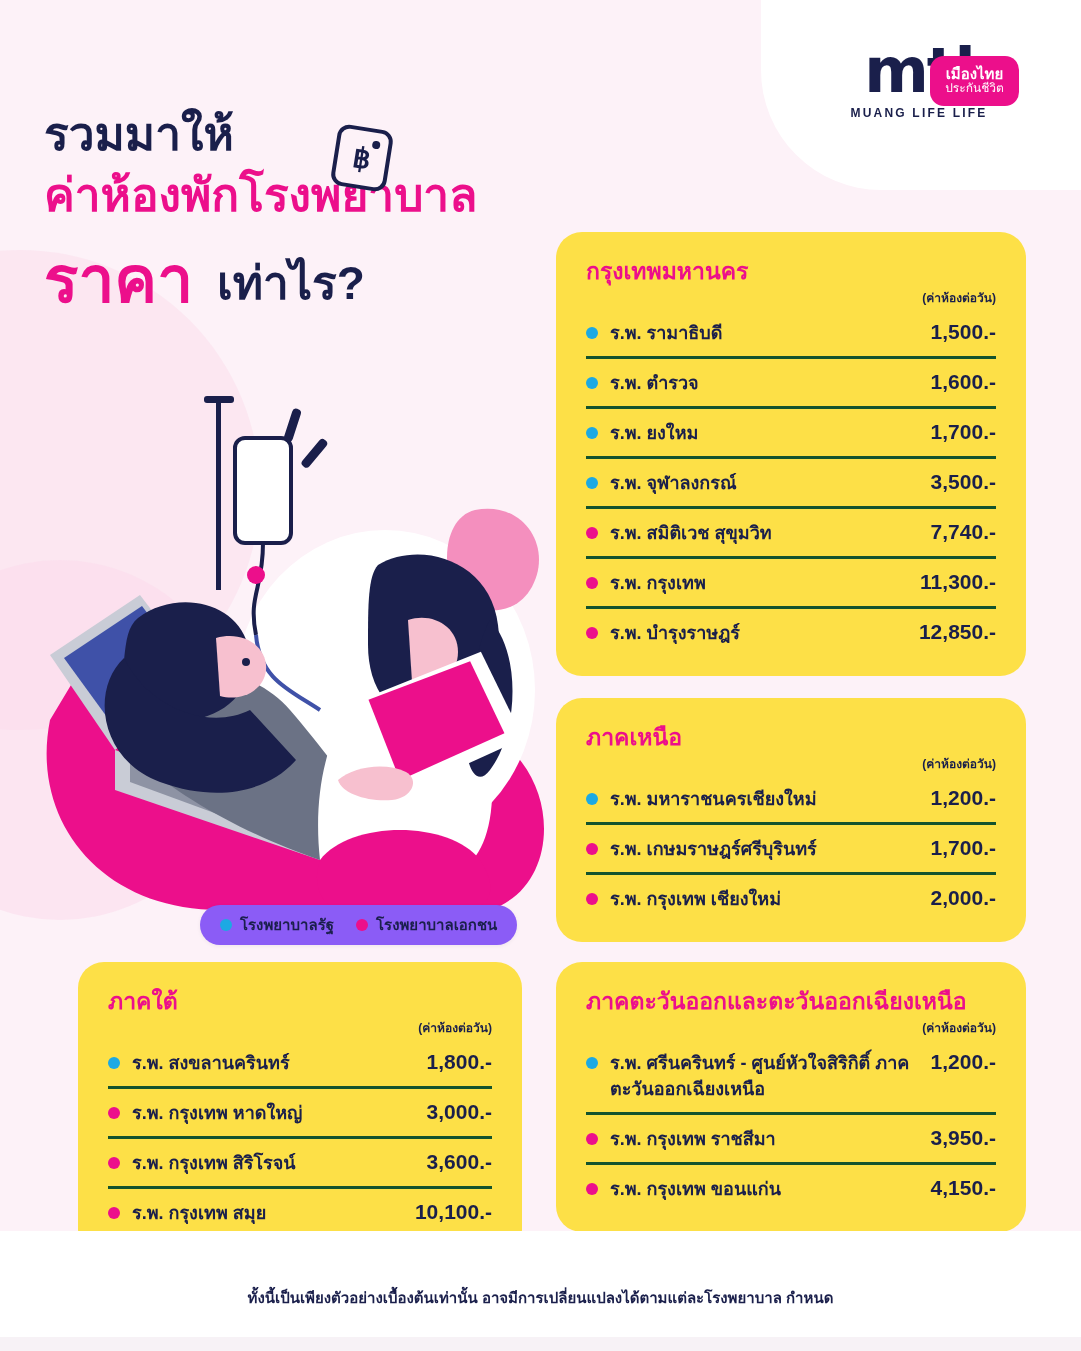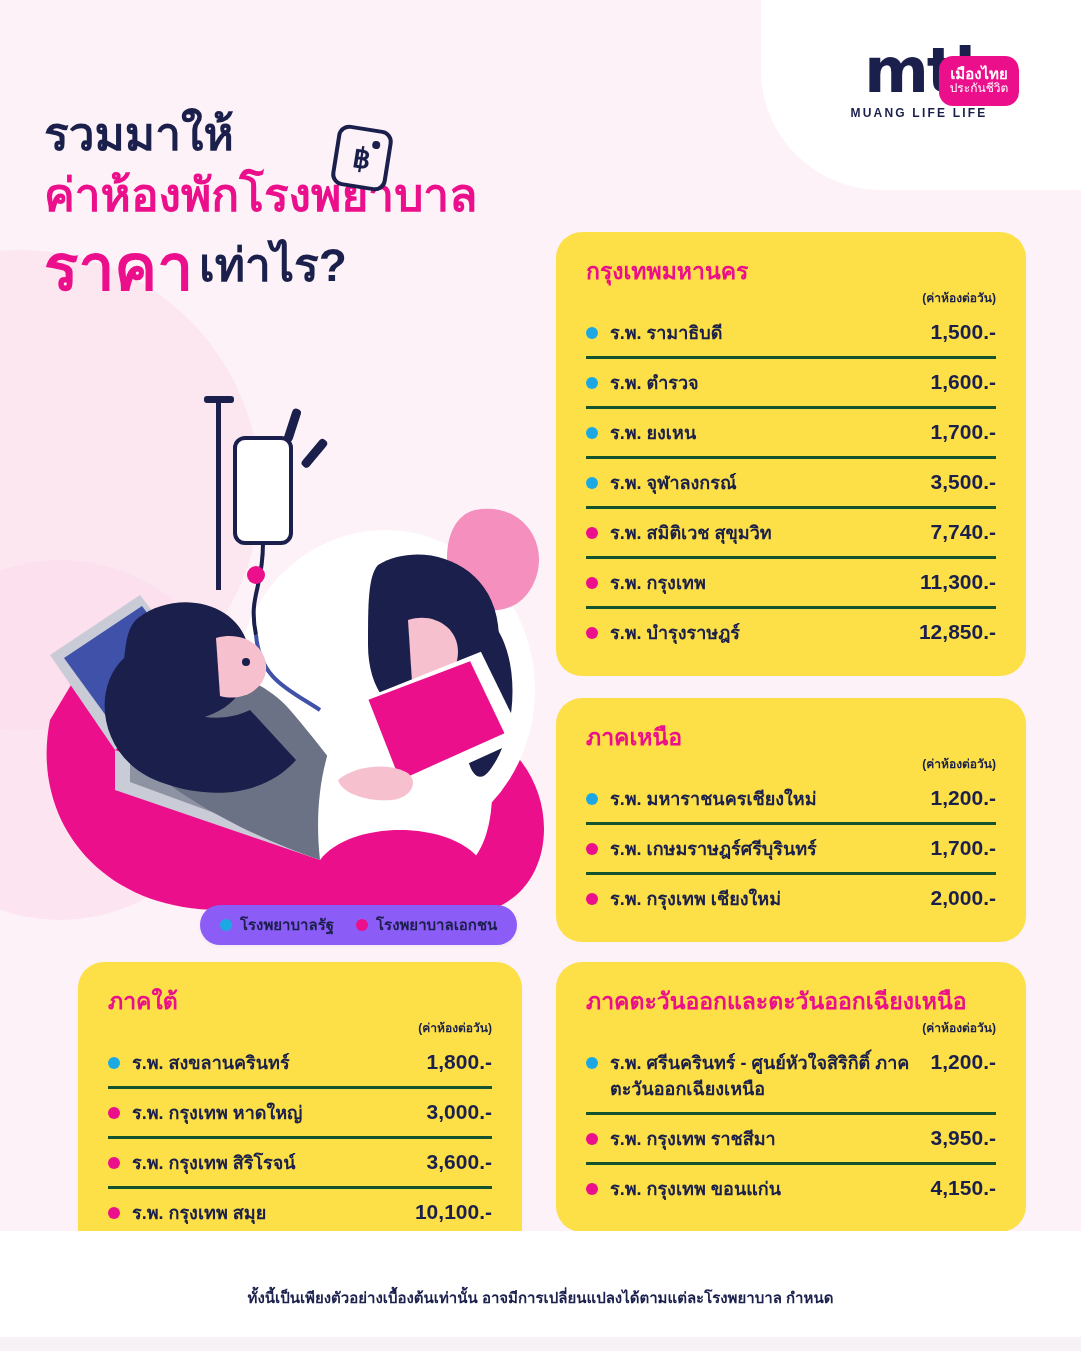--- a/index.html
+++ b/index.html
@@ -54,21 +54,21 @@
     text-align: center;
   }
   .logo-mtl {
     font-size: 62px; font-weight: bold; color: #1a1f4b;
     letter-spacing: -2px; line-height: 66px;
     display: inline-block;
     font-family: "DejaVu Sans", sans-serif;
   }
   .logo-badge {
     position: absolute; right: 0; top: 18px;
-    width: 80px; height: 50px;
+    width: 89px; height: 50px;
     background: #ec0f8b;
     border-radius: 14px;
     color: #fff; font-size: 15px; font-weight: bold;
     display: flex; flex-direction: column;
     align-items: center; justify-content: center;
     line-height: 15px;
   }
   .logo-badge small { font-size: 12px; font-weight: normal; }
   .logo-sub {
     font-size: 12px; letter-spacing: 2.2px;
@@ -78,21 +78,21 @@
   
   .headline { position: absolute; top: 105px; left: 44px; width: 540px; }
   .hl1 {
     font-size: 46px; font-weight: bold; color: #1a1f4b;
     line-height: 58px;
   }
   .hl2 {
     font-size: 46px; font-weight: bold; color: #ec0f8b;
     line-height: 64px;
   }
-  .hl3-wrap { display: flex; align-items: flex-start; gap: 6px; margin-top: 8px; }
+  .hl3-wrap { display: flex; align-items: flex-end; gap: 24px; margin-top: 20px; }
   .hl3a { font-size: 64px; font-weight: bold; color: #ec0f8b; line-height: 66px; }
   .hl3b { font-size: 46px; font-weight: bold; color: #1a1f4b; line-height: 60px; }
   .baht-tag {
     position: absolute; left: 290px; top: 22px;
     width: 56px; height: 62px;
     border: 4px solid #1a1f4b;
     border-radius: 12px;
     transform: rotate(9deg);
     display: flex; align-items: center; justify-content: center;
     font-size: 28px; font-weight: bold; color: #1a1f4b;
@@ -260,21 +260,21 @@
         <div class="row">
           <div class="row-left">
             <span class="dot dot-blue"></span>
             <span class="row-name">ร.พ. ตำรวจ</span>
           </div>
           <span class="row-price">1,600.-</span>
         </div>
         <div class="row">
           <div class="row-left">
             <span class="dot dot-blue"></span>
-            <span class="row-name">ร.พ. ยงเหน</span>
+            <span class="row-name">ร.พ. ยงใหม</span>
           </div>
           <span class="row-price">1,700.-</span>
         </div>
         <div class="row">
           <div class="row-left">
             <span class="dot dot-blue"></span>
             <span class="row-name">ร.พ. จุฬาลงกรณ์</span>
           </div>
           <span class="row-price">3,500.-</span>
         </div>

